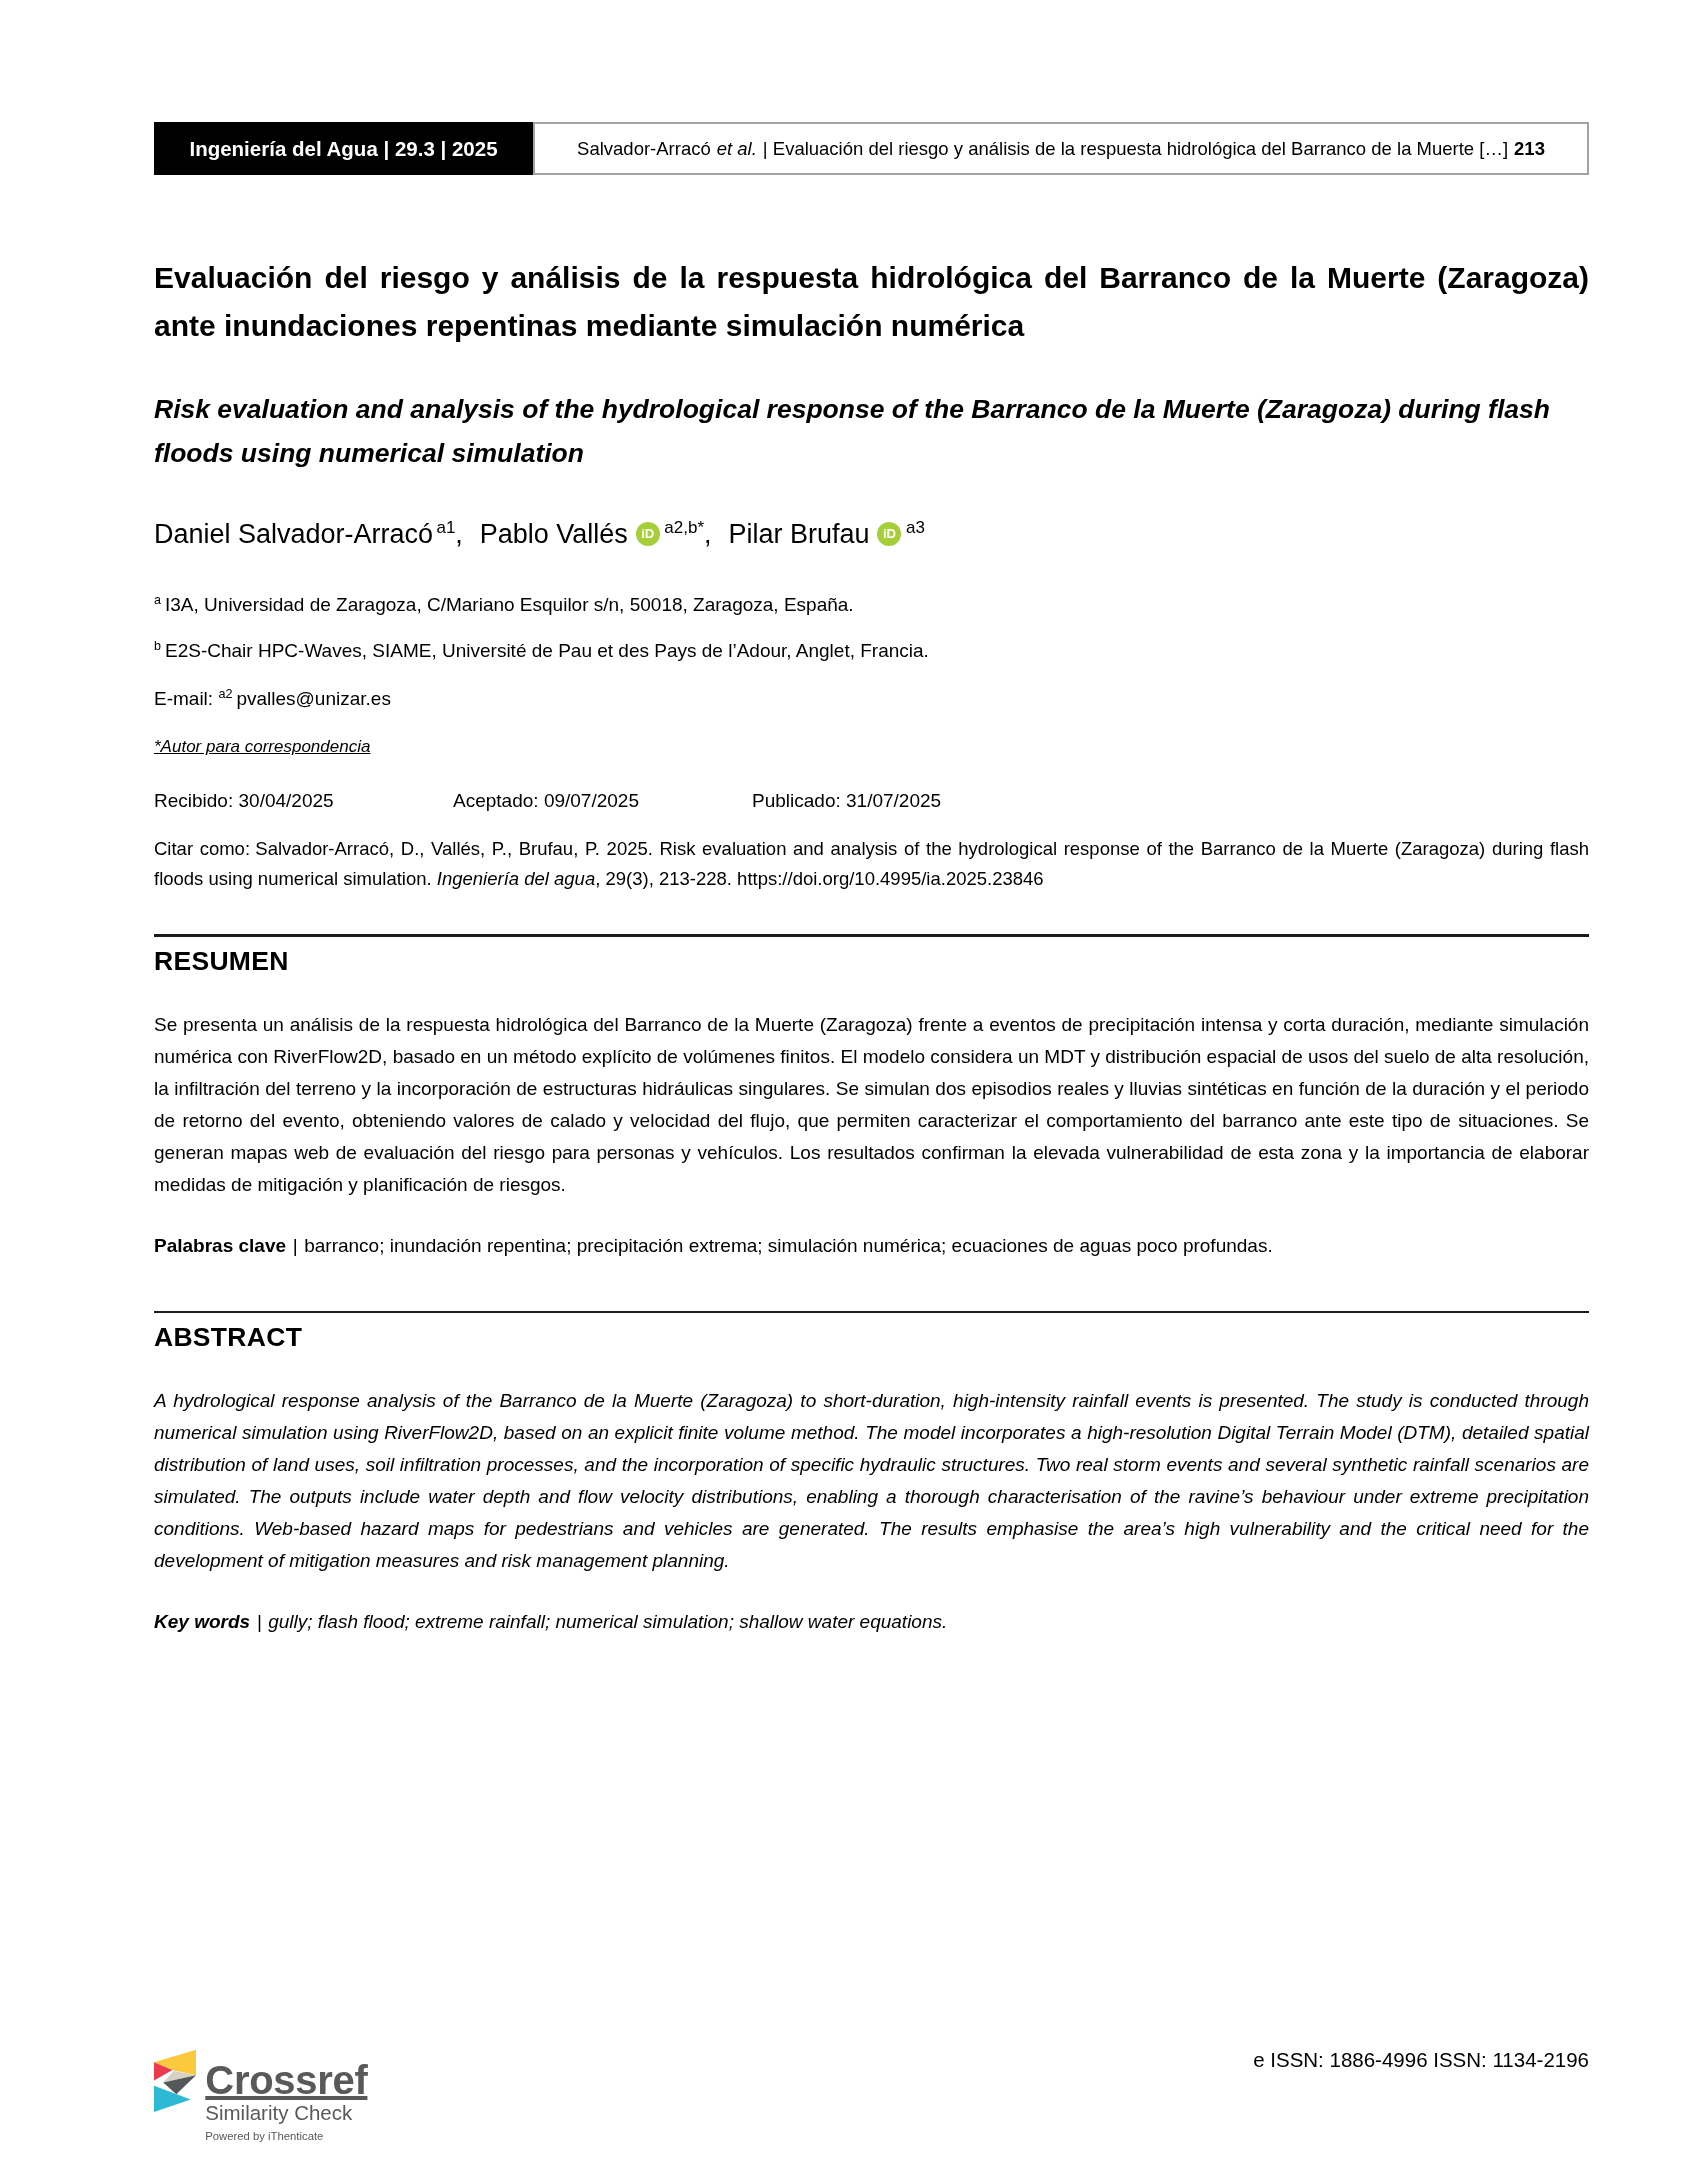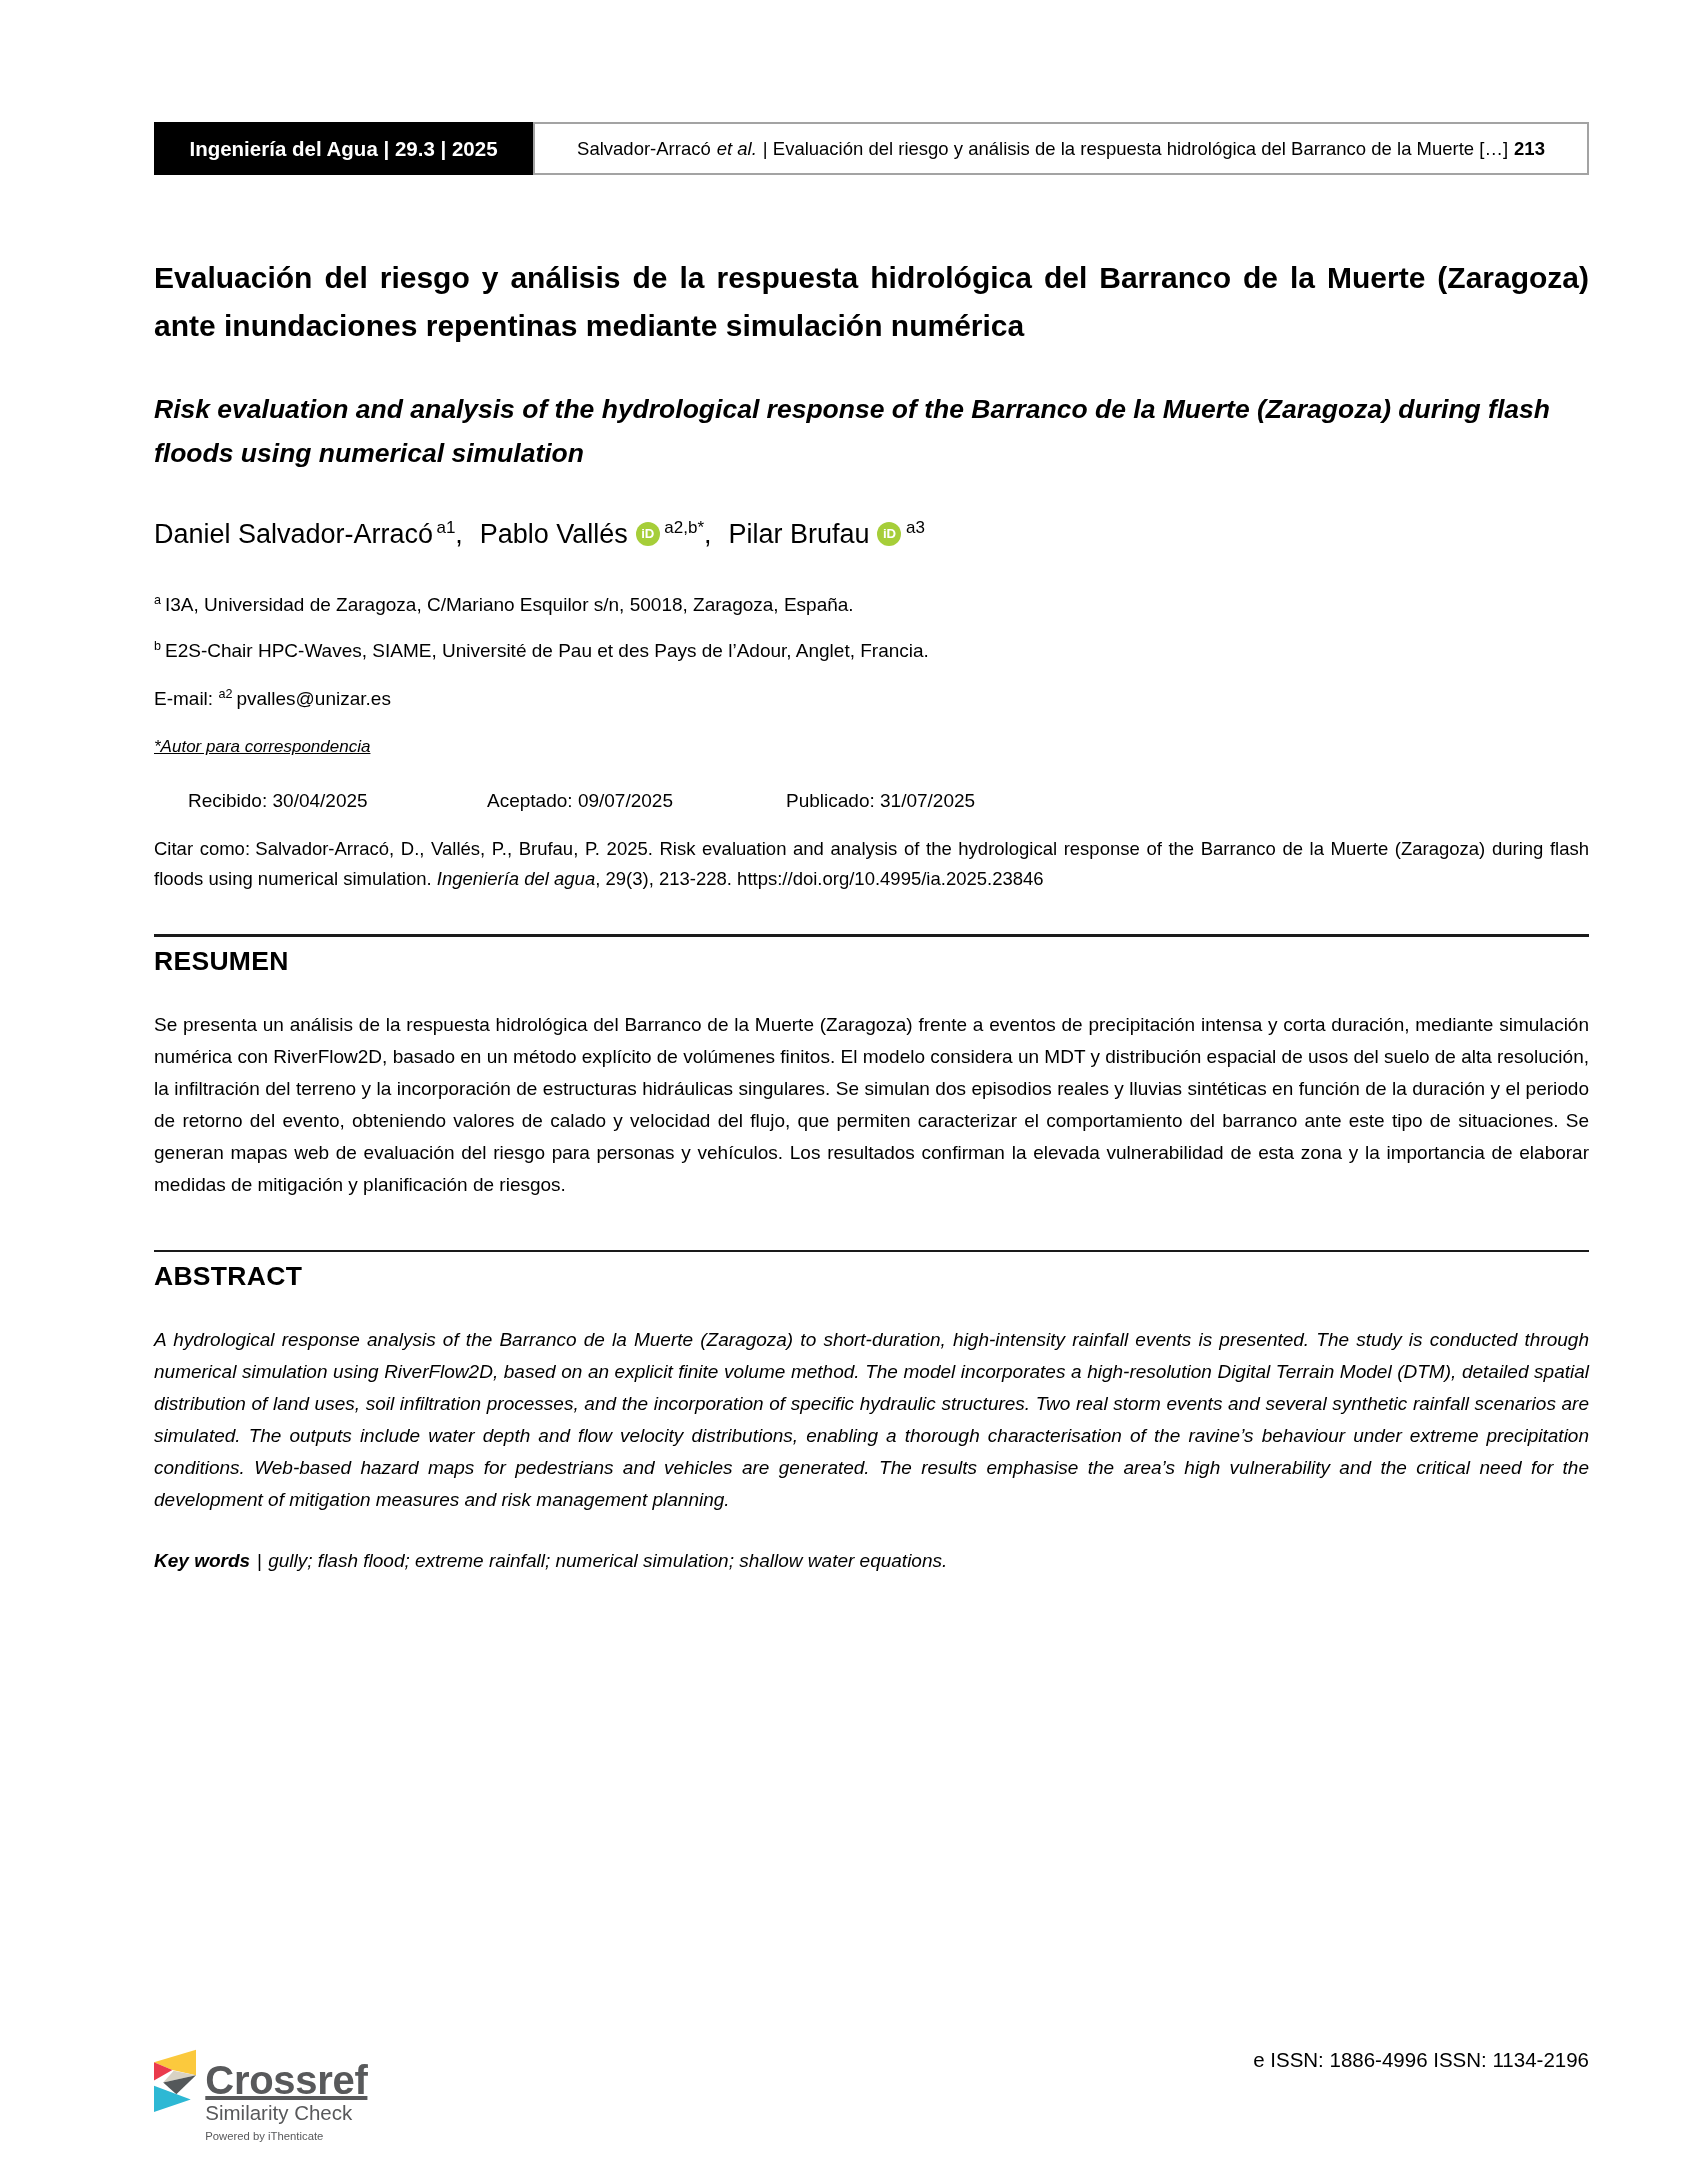--- a/index.html
+++ b/index.html
@@ -56,21 +56,21 @@
   .aff { font-size:19px; line-height:26.5px; }
   .aff-a { margin-top:37px; }
   .aff-b { margin-top:17px; }
   .sup-sm { position:relative; top:-6.6px; font-size:12.6px; margin-right:4px; }
   .email-line { margin-top:20px; font-size:19px; line-height:26.5px; }
   .email-line .label { margin-right:5.3px; }
   .corresp { margin-top:20px; font-size:17px; font-style:italic; line-height:24px;text-decoration:underline; }
   .dates { margin-top:29px; font-size:19px; line-height:26.5px; }
   .dates .date-item { display:inline-block; width:299px; }
   .dates .date-item:last-child { width:auto; }
-  .dates .dlabel { margin-right:5.3px;margin-left:34px; }
+  .dates .dlabel { margin-right:5.3px; }
   .citation { margin-top:20px; font-size:18.5px; line-height:30px; text-align:justify; }
   .citation .clabel { font-weight:normal; margin-right:5.3px; }
   .citation .cjournal { font-style:italic; }
 
   
   .rule { height:2.6px; background:#1a1a1a; }
   .rule-1 { margin-top:40px; }
   .rule-2 { margin-top:49px; }
   .sec-heading { margin-top:8px; font-size:26.5px; font-weight:bold; line-height:32px; letter-spacing:0.3px; }
   .sec-body { margin-top:32px; font-size:19px; line-height:32px; text-align:justify; }
@@ -141,20 +141,23 @@
 
     <div class="citation">
       <span class="clabel">Citar como:</span><span>Salvador-Arracó, D., Vallés, P., Brufau, P. 2025. Risk evaluation and analysis of the hydrological response of the Barranco de la Muerte (Zaragoza) during flash floods using numerical simulation.</span>
       <span class="cjournal">Ingeniería del agua</span><span>, 29(3), 213-228.</span>
       <span>https://doi.org/10.4995/ia.2025.23846</span>
     </div>
 
     <div class="rule rule-1"></div>
     <h3 class="sec-heading">RESUMEN</h3>
     <p class="sec-body">Se presenta un análisis de la respuesta hidrológica del Barranco de la Muerte (Zaragoza) frente a eventos de precipitación intensa y corta duración, mediante simulación numérica con RiverFlow2D, basado en un método explícito de volúmenes finitos. El modelo considera un MDT y distribución espacial de usos del suelo de alta resolución, la infiltración del terreno y la incorporación de estructuras hidráulicas singulares. Se simulan dos episodios reales y lluvias sintéticas en función de la duración y el periodo de retorno del evento, obteniendo valores de calado y velocidad del flujo, que permiten caracterizar el comportamiento del barranco ante este tipo de situaciones. Se generan mapas web de evaluación del riesgo para personas y vehículos. Los resultados confirman la elevada vulnerabilidad de esta zona y la importancia de elaborar medidas de mitigación y planificación de riesgos.</p>
+    <div class="kw-line">
+      <span class="kwlabel">Palabras clave</span><span class="kwsep">|</span><span>barranco; inundación repentina; precipitación extrema; simulación numérica; ecuaciones de aguas poco profundas.</span>
+    </div>
 
     <div class="rule rule-2"></div>
     <h3 class="sec-heading">ABSTRACT</h3>
     <p class="sec-body italic">A hydrological response analysis of the Barranco de la Muerte (Zaragoza) to short-duration, high-intensity rainfall events is presented. The study is conducted through numerical simulation using RiverFlow2D, based on an explicit finite volume method. The model incorporates a high-resolution Digital Terrain Model (DTM), detailed spatial distribution of land uses, soil infiltration processes, and the incorporation of specific hydraulic structures. Two real storm events and several synthetic rainfall scenarios are simulated. The outputs include water depth and flow velocity distributions, enabling a thorough characterisation of the ravine’s behaviour under extreme precipitation conditions. Web-based hazard maps for pedestrians and vehicles are generated. The results emphasise the area’s high vulnerability and the critical need for the development of mitigation measures and risk management planning.</p>
     <div class="kw-line italic">
       <span class="kwlabel">Key words</span><span class="kwsep">|</span><span>gully; flash flood; extreme rainfall; numerical simulation; shallow water equations.</span>
     </div>
 
   </div>
 

